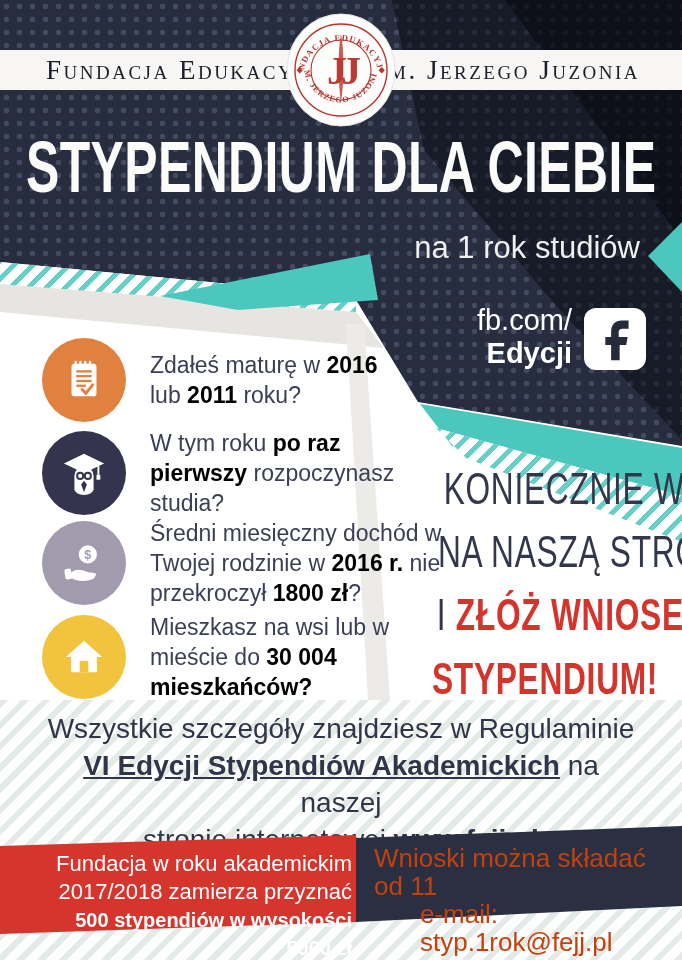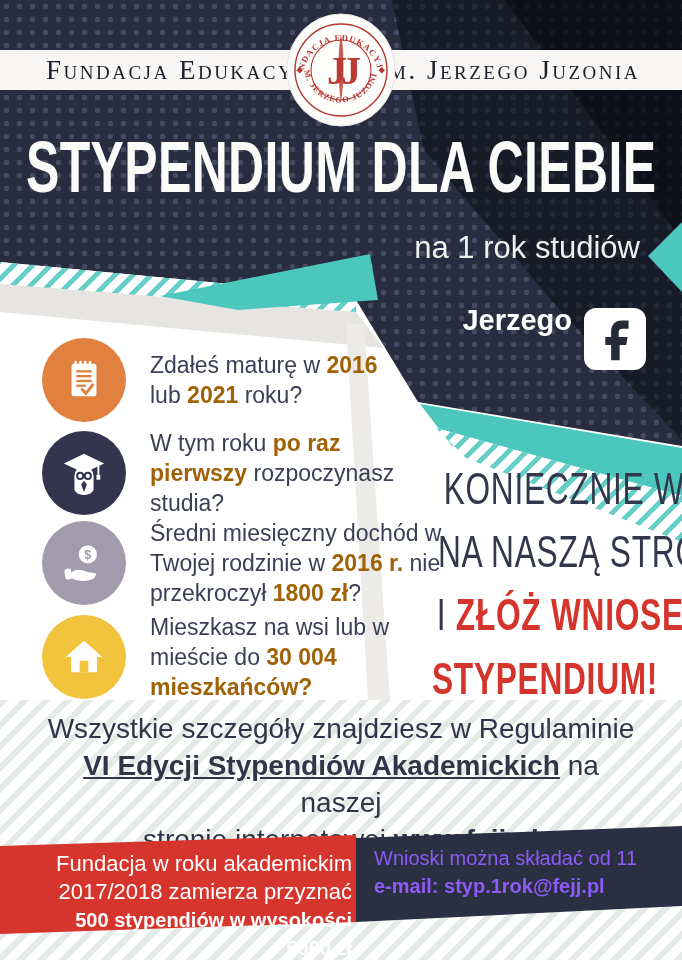--- a/index.html
+++ b/index.html
@@ -68,21 +68,21 @@
   .fb-text{left:430px;top:304px;width:142px;text-align:right;color:#ffffff;
     font-size:29px;line-height:33px;}
   .fb-text b{font-weight:700;}
   .fb-badge{left:584px;top:308px;width:62px;height:62px;background:#ffffff;border-radius:12px;}
 
   
   .crit{left:42px;display:flex;align-items:center;gap:24px;}
   .crit-icon{width:84px;height:84px;border-radius:50%;flex:0 0 auto;
     display:flex;align-items:center;justify-content:center;}
   .crit-text{font-size:23px;line-height:30px;color:#3a3f55;}
-  .crit-text b{color:#a16207;}
+  .crit-text b{color:#000000;}
 
   
   .cta{right:24px;top:466px;width:340px;text-align:right;}
   .cta-line{margin-bottom:17px;white-space:nowrap;}
   .cond{display:inline-block;transform:scaleX(0.72);transform-origin:100% 50%;
     font-size:44px;letter-spacing:1px;line-height:1.05;}
   .cta-dark{color:#32374b;font-weight:400;}
   .cta-red{color:#d5342c;font-weight:700;}
 
   
@@ -93,22 +93,22 @@
   
   .band{left:0;top:818px;width:572px;height:142px;}
   .band-red{position:absolute;left:0;top:0;width:682px;height:142px;background:#d6352d;
     clip-path:polygon(0 28px,356px 17px,356px 104px,0 116px);}
   .band-dark{position:absolute;left:0;top:0;width:682px;height:142px;background:#2b2f42;
     clip-path:polygon(356px 20px,682px 8px,682px 88px,356px 104px);}
   .band-red-text{position:absolute;left:30px;top:32px;width:322px;text-align:right;
     color:#ffffff;font-size:22px;line-height:28px;}
   .band-red-text .b3{font-weight:700;font-size:20px;}
   .band-dark-text{position:absolute;left:374px;top:26px;width:300px;
-    color:#8b5cf6;font-size:20px;line-height:28px;}
-  .band-dark-text .b3{font-weight:700;}
+    color:#c2410c;font-size:26px;line-height:28px;}
+  .band-dark-text .b3{font-weight:400;margin-left:46px;}
   .blk{display:block;}
 </style>
 </head>
 <body>
 
 <div class="poster">
 
   <div class="layer p-base"></div>
   <div class="layer p-dark1"></div>
   <div class="layer p-dark2"></div>
@@ -143,21 +143,22 @@
     <rect x="17.5" y="60" width="4.5" height="4.5" transform="rotate(45 19.7 62.2)" fill="#b5352e"></rect>
     <rect x="99.5" y="60" width="4.5" height="4.5" transform="rotate(45 101.7 62.2)" fill="#b5352e"></rect>
     <path d="M61 26 C57.8 42 57.8 74 61 94 C64.2 74 64.2 42 61 26 Z" fill="#c24a41" opacity="0.9"></path>
     <text x="61" y="76" text-anchor="middle" font-size="40" font-weight="700" letter-spacing="-6" font-family="Liberation Serif, DejaVu Serif, serif" fill="#bb3a31">JJ</text>
   </svg>
 
   <div class="abs title">STYPENDIUM DLA CIEBIE</div>
   <div class="abs subtitle">na 1 rok studiów</div>
 
   <div class="abs fb-text">
-    <b class="blk">Jerzego</b>
+    <span class="blk">fb.com/</span>
+    <b class="blk">Edycji</b>
   </div>
   <div class="abs fb-badge">
     <svg width="62" height="62" viewBox="0 0 64 64">
       <path fill="#262b3a" d="M40.5 21.5 H46 V13 h-7.2 C32.2 13 28 17.6 28 24.4 V30 h-6 v8.2 h6 V54 h8.8 V38.2 h6.8 L45 30 h-9.2 v-4.6 c0-2.3 1.2-3.9 4.7-3.9 Z"></path>
     </svg>
   </div>
 
   <div class="abs crit" style="top:338px">
     <div class="crit-icon" style="background:#e0813f">
       <svg width="46" height="46" viewBox="0 0 48 48">
@@ -168,21 +169,21 @@
           <rect x="29" y="4" width="2.6" height="6" rx="1.2" fill="#fff"></rect>
         <g stroke="#e0813f" stroke-width="2.4">
           <line x1="16" y1="15" x2="32" y2="15"></line>
             <line x1="16" y1="20" x2="32" y2="20"></line>
           <line x1="16" y1="25" x2="32" y2="25"></line>
             <line x1="16" y1="30" x2="26" y2="30"></line>
         </g>
         <path d="M22 34 l4 4 7-9" fill="none" stroke="#e0813f" stroke-width="3" stroke-linecap="round" stroke-linejoin="round"></path>
       </svg>
     </div>
-    <div class="crit-text" style="width:252px"><span>Zdałeś maturę w </span><b>2016</b><span> lub </span><b>2021</b><span> roku?</span></div>
+    <div class="crit-text" style="width:252px"><span>Zdałeś maturę w </span><b>2016</b><span> lub </span><b>2011</b><span> roku?</span></div>
   </div>
 
   <div class="abs crit" style="top:428px">
     <div class="crit-icon" style="background:#34344f">
       <svg width="46" height="46" viewBox="0 0 48 48">
         <path d="M24 4 L45 14 L24 24 L3 14 Z" fill="#fff"></path>
         <path d="M14 27 a10 10 0 0 1 20 0 v14 a10 6 0 0 1 -20 0 Z" fill="#fff"></path>
         <g stroke="#34344f" stroke-width="2" fill="none">
           <circle cx="20" cy="27" r="3.2"></circle>
             <circle cx="28" cy="27" r="3.2"></circle>

